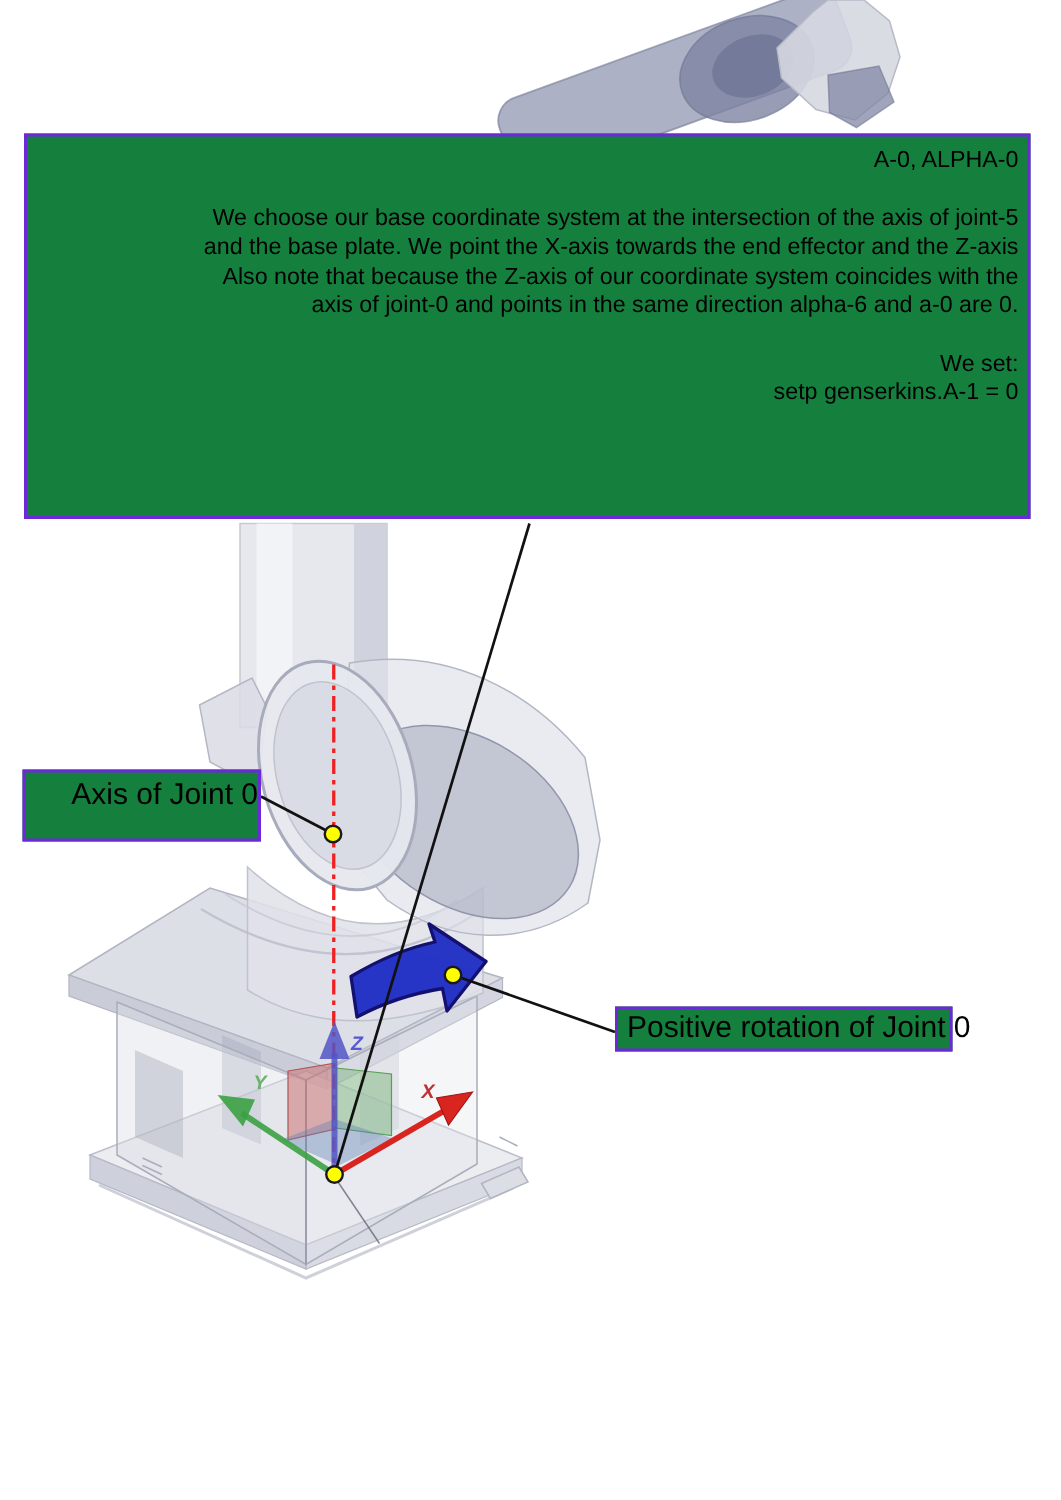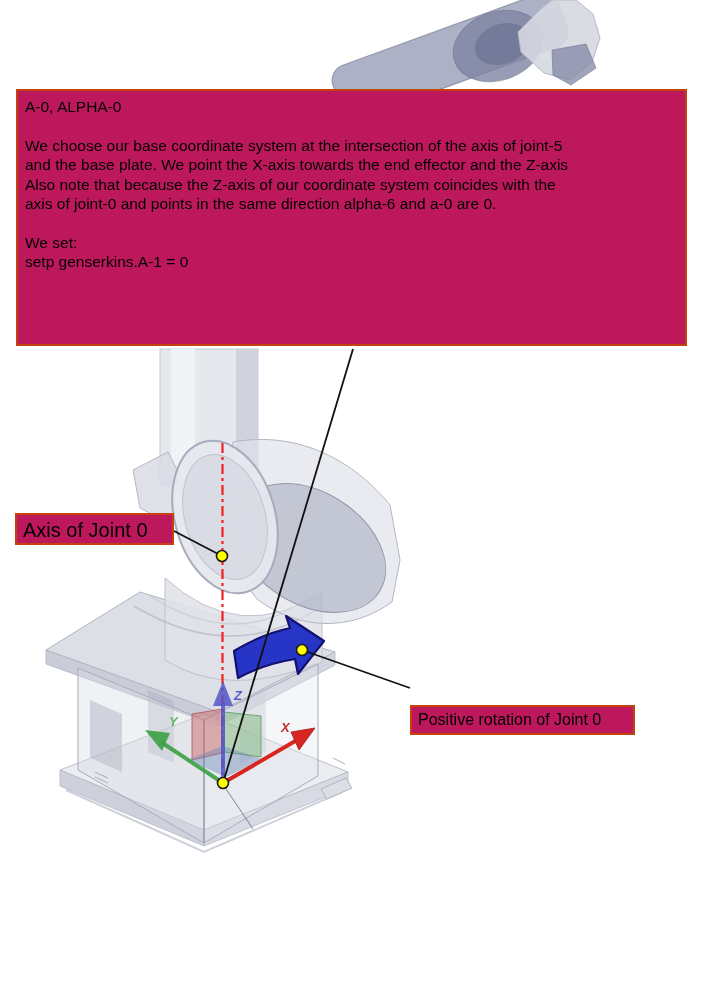--- a/index.html
+++ b/index.html
@@ -1,26 +1,26 @@
 <!DOCTYPE html>
 <html><head>
 <meta charset="utf-8">
 <style>
   html,body{margin:0;padding:0;background:#fff;}
   #stage{position:relative;width:707px;height:1000px;background:#ffffff;overflow:hidden;
          font-family:"Liberation Sans",sans-serif;color:#000;}
   #scene{position:absolute;left:0;top:0;}
-  .callout{position:absolute;background:#be185d;border:2px solid #c2410c;box-sizing:border-box;}
+  .callout{position:absolute;background:#15803d;border:2px solid #6d28d9;box-sizing:border-box;text-align:right;}
   #annotation-box{left:16px;top:89px;width:671px;height:257px;padding:6px 6px 0 7px;
                   font-size:15.5px;line-height:19.4px;white-space:nowrap;}
   .blank-line{height:19.4px;}
-  #axis-label{left:15px;top:513px;width:159px;height:32px;font-size:20px;line-height:31px;
+  #axis-label{left:15px;top:513px;width:159px;height:48px;font-size:20px;line-height:31px;
               padding-left:6px;white-space:nowrap;}
-  #rotation-label{left:410px;top:671px;width:225px;height:30px;font-size:16px;line-height:25px;
-              padding-left:6px;white-space:nowrap;margin-top:34px;}
+  #rotation-label{left:410px;top:671px;width:225px;height:30px;font-size:20px;line-height:25px;
+              padding-left:6px;white-space:nowrap;}
   .axletter{font-size:13px;font-weight:bold;font-style:italic;}
 </style>
 </head>
 <body>
 
 <div id="stage">
 
 <svg id="scene" width="707" height="1000" viewBox="0 0 707 1000">
 
   <g>

